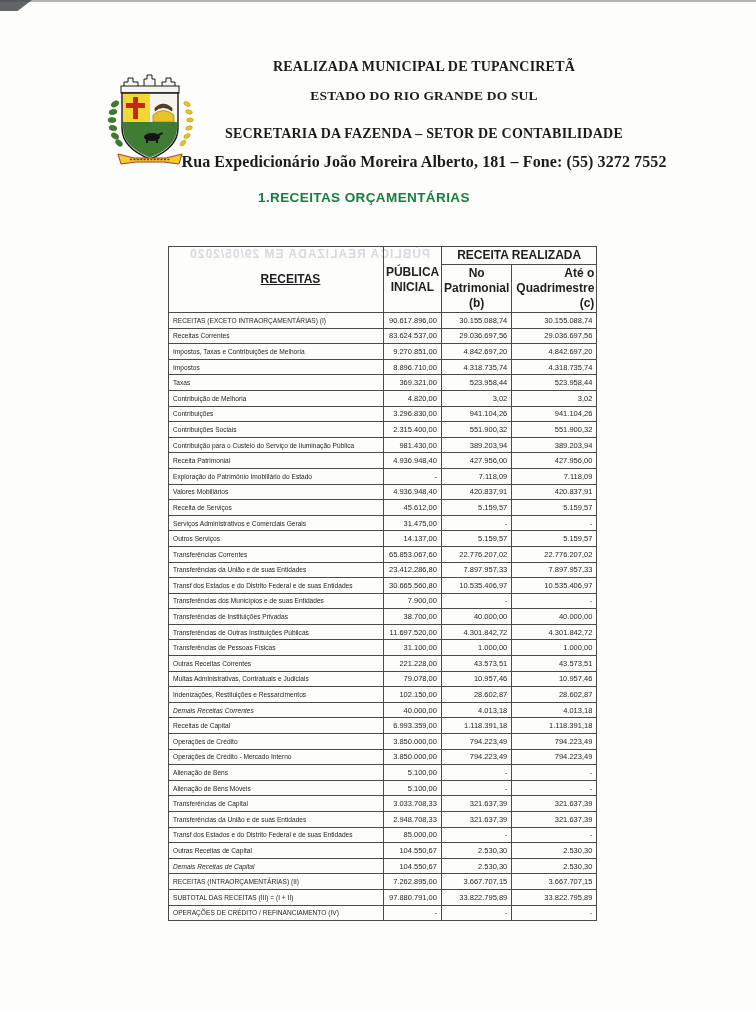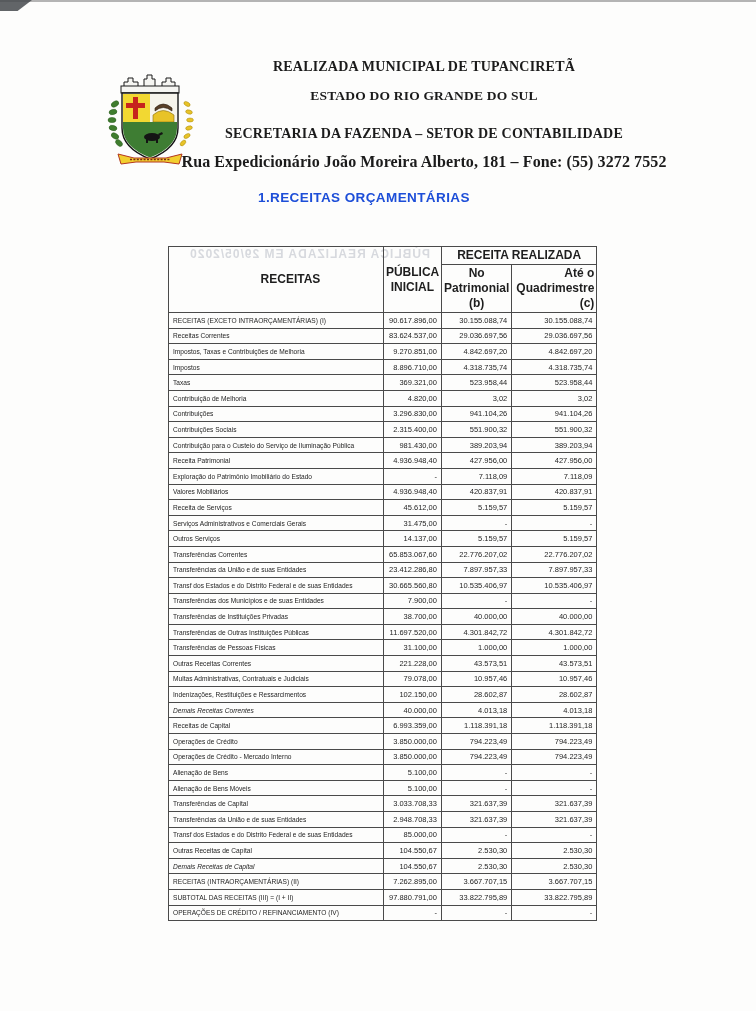--- a/index.html
+++ b/index.html
@@ -19,37 +19,37 @@
   
   .header-text{position:absolute;left:92px;top:60px;width:664px;text-align:center;
     font-family:"Liberation Serif", serif;color:#1b1b1b;}
   .header-text .h-line{display:block;line-height:1;}
   .h1{font-size:14px;font-weight:bold;letter-spacing:.2px;margin-bottom:15px;}
   .h2{font-size:13.5px;font-weight:bold;letter-spacing:.2px;margin-bottom:24px;}
   .h3{font-size:14px;font-weight:bold;letter-spacing:.2px;margin-bottom:13px;}
   .h4{font-size:16px;font-weight:bold;letter-spacing:.1px;}
   .logo{position:absolute;left:106px;top:70px;width:90px;height:98px;}
   .section-title{position:absolute;left:258px;top:190px;font-size:13.5px;font-weight:bold;
-    letter-spacing:.4px;color:#1d4ed8;}
+    letter-spacing:.4px;color:#15803d;}
   
   .watermark{position:absolute;left:180px;top:247px;width:250px;
     transform:scaleX(-1);font-weight:bold;font-size:12px;letter-spacing:1px;
     color:#9aa0ae;opacity:.38;white-space:nowrap;}
   
   table.rev{position:absolute;left:168px;top:246px;border-collapse:collapse;
     table-layout:fixed;background:transparent;}
   table.rev col.c1{width:202px;} table.rev col.c2{width:58px;}
   table.rev col.c3{width:62px;} table.rev col.c4{width:63px;}
   table.rev th, table.rev td{border:1px solid #4a4a4a;overflow:hidden;
     vertical-align:middle;background:transparent;}
   table.rev th{font-size:12px;font-weight:bold;text-align:center;line-height:1.25;padding:1px 2px;}
   th.group-hdr{height:15px;}
   th.sub-hdr{height:34px;font-size:7.5px;}
   th.sub-hdr.left{text-align:right;padding-left:4px;}
-  th.main-hdr .u{padding-left:29px;}
+  th.main-hdr .u{text-decoration:underline;padding-left:29px;}
   table.rev td{height:14.6px;font-size:7.5px;padding:0 4px;white-space:nowrap;}
   td.lbl span{display:inline-block;transform:scaleX(.88);transform-origin:left center;
     white-space:nowrap;letter-spacing:0;}
   td.num{text-align:right;}
   tr.italic td.lbl span{font-style:italic;}
 </style>
 </head>
 <body>
 
 <div class="page">

